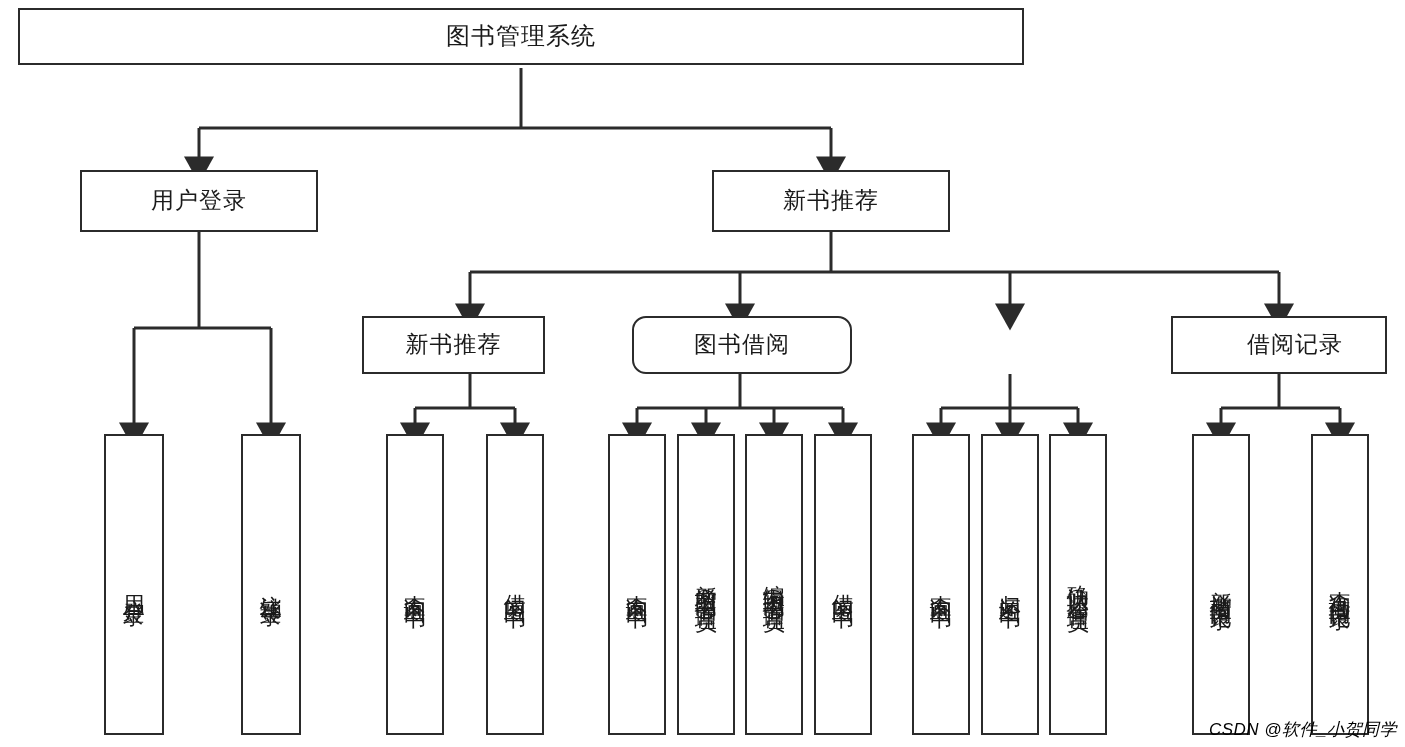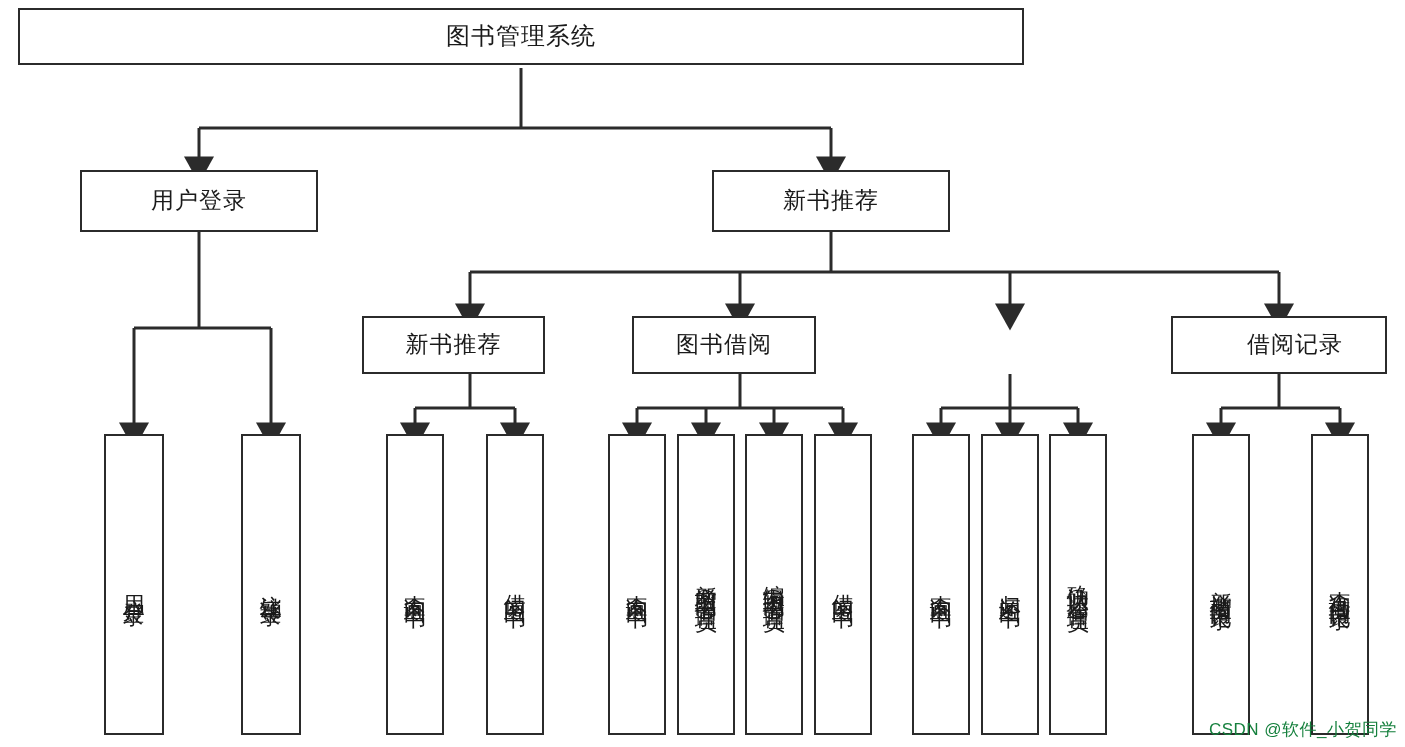--- a/index.html
+++ b/index.html
@@ -57,24 +57,25 @@
   .node.vert .vlabel {
     writing-mode: vertical-rl;
     text-orientation: upright;
     display: block;
   }
   .watermark {
     position: absolute;
     right: 8px;
     bottom: 6px;
     font-size: 17px;
-    color: #15803d;
+    color: #000000;
     letter-spacing: 0.5px;
     z-index: 5;
     white-space: nowrap;
+    font-style: italic;
   }
 </style>
 </head>
 <body>
 
 <div id="canvas">
 
   <svg id="edges" viewBox="0 0 1405 747" xmlns="http://www.w3.org/2000/svg">
     <defs>
       <marker id="arrow" markerWidth="11" markerHeight="11" refX="1.2" refY="5" orient="auto" markerUnits="strokeWidth">
@@ -133,21 +134,21 @@
   <div class="node horiz" style="left:80px; top:170px; width:238px; height:62px;">
     <span>用户登录</span>
   </div>
   <div class="node horiz" style="left:712px; top:170px; width:238px; height:62px;">
     <span>新书推荐</span>
   </div>
 
   <div class="node horiz" style="left:362px; top:316px; width:183px; height:58px;">
     <span>新书推荐</span>
   </div>
-  <div class="node horiz" style="left:632px; top:316px; width:184px; height:58px;">
+  <div class="node horiz" style="left:632px; top:316px; width:220px; height:58px;border-radius:14px;">
     <span>图书借阅</span>
   </div>
   <div class="node horiz" style="left:1171px; top:316px; width:216px; height:58px;padding-left:32px;">
     <span>借阅记录</span>
   </div>
 
   <div class="node vert" style="left:104px; top:434px; width:60px; height:301px;">
     <span class="vlabel">用户登录</span>
   </div>
   <div class="node vert" style="left:241px; top:434px; width:60px; height:301px;">

